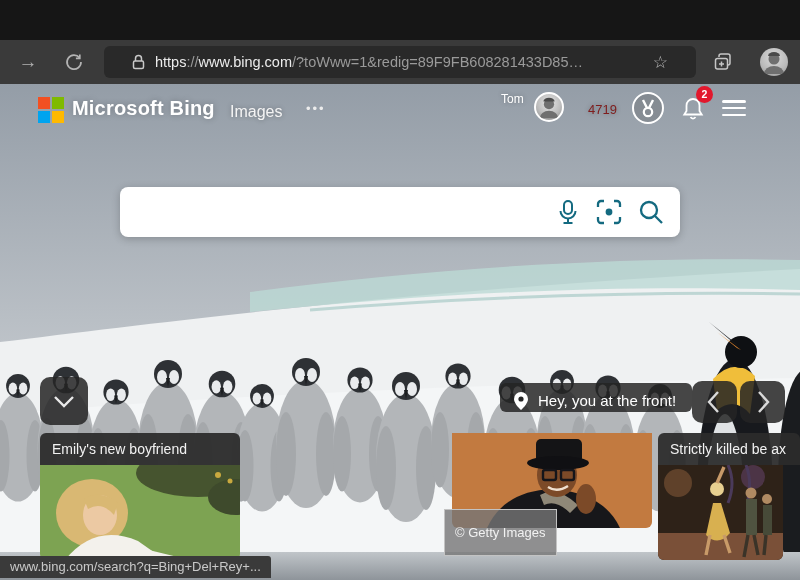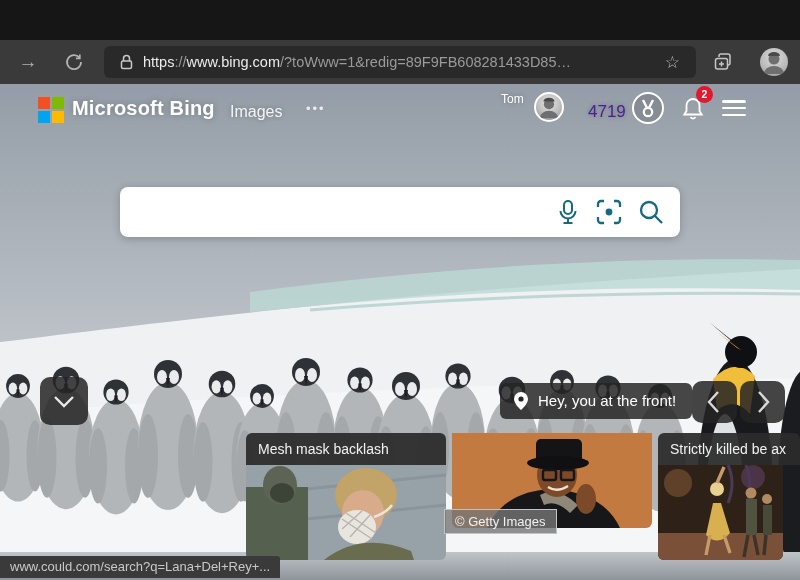--- a/index.html
+++ b/index.html
@@ -20,21 +20,21 @@
   .wc-min span { display:block; width:11px; height:2px; background:#eaeaea; }
   .wc-max span { display:block; width:12px; height:12px; border:1.5px solid #eaeaea; }
 
   .toolbar { position:absolute; left:0; top:40px; width:800px; height:44px; background:#3a3a3a;
     display:flex; align-items:center; }
   .nav-fwd { position:absolute; left:10px; top:0; width:36px; height:44px; color:#b3b3b3; font-size:19px;
     display:flex; align-items:center; justify-content:center; }
   .nav-refresh { position:absolute; left:56px; top:0; width:36px; height:44px;
     display:flex; align-items:center; justify-content:center; }
   .addressbar { position:absolute; left:104px; top:6px; width:592px; height:32px; background:#292929;
-    border-radius:6px; display:flex; align-items:center; padding:0 16px; }
+    border-radius:6px; display:flex; align-items:center; padding:0 28px; }
   .url { font-size:14.5px; white-space:nowrap; overflow:hidden; margin-left:10px; flex:1; }
   .u-bright { color:#ececec; } .u-dim { color:#9a9a9a; }
   .fav-star { color:#b8b8b8; font-size:17px; margin-left:8px; }
   .tb-collections { position:absolute; left:712px; top:11px; }
   .tb-avatar { position:absolute; left:760px; top:8px; width:28px; height:28px; border-radius:50%;
     background:radial-gradient(circle at 50% 35%, #dcdcdc 0%, #b9b9b9 60%, #8f8f8f 100%); overflow:hidden; }
 
   
   .page { position:absolute; left:0; top:84px; width:800px; height:496px; overflow:hidden; background:#aab1b8; }
   .bgsvg { position:absolute; left:0; top:0; }
@@ -43,52 +43,52 @@
   .ms-logo { position:absolute; left:38px; top:13px; width:26px; height:26px; display:grid;
     grid-template-columns:12px 12px; grid-template-rows:12px 12px; gap:2px; }
   .ms-logo i { display:block; }
   .brand { position:absolute; left:72px; top:13px; font-size:20px; font-weight:600; color:#ffffff;
     text-shadow:0 0 6px rgba(0,0,0,.25); letter-spacing:.2px; }
   .nav-images { position:absolute; left:230px; top:19px; font-size:16px; color:#f4f4f4; text-shadow:0 0 5px rgba(0,0,0,.3); }
   .nav-more { position:absolute; left:306px; top:17px; font-size:13px; color:#ececec; letter-spacing:2px; }
   .user-name { position:absolute; left:501px; top:8px; font-size:12px; color:#fff; text-shadow:0 0 5px rgba(0,0,0,.3); }
   .user-avatar { position:absolute; left:534px; top:8px; width:30px; height:30px; border-radius:50%;
     border:2px solid #fff; background:radial-gradient(circle at 50% 35%, #e6e6e6 0%, #bdbdbd 55%, #8a8a8a 100%); overflow:hidden; }
-  .points { position:absolute; left:588px; top:18px; font-size:17px; color:#4c1d95; text-shadow:0 0 5px rgba(0,0,0,.3); }
+  .points { position:absolute; left:588px; top:18px; font-size:13px; color:#7f1d1d; text-shadow:0 0 5px rgba(0,0,0,.3); }
   .medal { position:absolute; left:631px; top:7px; }
   .bell { position:absolute; left:682px; top:13px; }
   .badge { position:absolute; left:696px; top:2px; width:17px; height:17px; border-radius:50%;
     background:#e2182d; color:#fff; font-size:10.5px; font-weight:700; text-align:center; line-height:17px; }
   .hamburger { position:absolute; left:722px; top:16px; width:24px; height:16px;
     display:flex; flex-direction:column; justify-content:space-between; }
   .hamburger i { display:block; height:2.5px; background:#fff; border-radius:2px; }
 
   .searchbar { position:absolute; left:120px; top:103px; width:560px; height:50px; background:#fff;
     border-radius:8px; box-shadow:0 2px 8px rgba(0,0,0,.22); display:flex; align-items:center; padding:0 16px; }
   .searchbar input { flex:1; border:none; outline:none; font-size:16px; background:transparent;
     font-family:inherit; color:#222; }
   .sicons { display:flex; align-items:center; gap:16px; }
 
   .expand-btn { position:absolute; left:40px; top:293px; width:48px; height:48px;
     background:rgba(36,36,36,.85); border-radius:10px; }
-  .caption { position:absolute; left:500px; top:299px; height:36px; background:rgba(36,36,36,.84);
+  .caption { position:absolute; left:500px; top:299px; height:29px; background:rgba(36,36,36,.84);
     border-radius:6px; color:#fff; font-size:15px; line-height:36px; padding:0 16px 0 38px; white-space:nowrap; }
   .caption svg { position:absolute; left:12px; top:8px; }
   .car-btn { position:absolute; top:297px; width:45px; height:42px; background:rgba(36,36,36,.85); border-radius:10px; }
   .car-prev { left:692px; } .car-next { left:740px; }
 
   .card { position:absolute; top:349px; width:200px; }
   .card-title { height:32px; background:rgba(44,44,44,.94); color:#f2f2f2; font-size:14px;
     line-height:32px; padding:0 12px; border-radius:6px 6px 0 0; white-space:nowrap; overflow:hidden; }
   .card-img { height:95px; border-radius:0 0 6px 6px; overflow:hidden; }
   .c1 { left:40px; } .c2 { left:246px; } .c3 { left:452px; } .c4 { left:658px; width:142px; }
   .c4 .card-img { width:125px; }
 
   .getty { position:absolute; left:444px; top:425px; background:rgba(118,118,118,.8);
-    border:1px solid #c3c3c3; color:#f2f2f2; font-size:13px; padding:4px 10px; }
+    border:1px solid #c3c3c3; color:#f2f2f2; font-size:13px; padding:15px 10px; }
 
   .statusbar { position:absolute; left:0; top:472px; height:22px; background:#3a3a3a;
     color:#c9c9c9; font-size:13px; line-height:22px; padding:0 10px; border-top-right-radius:3px; white-space:nowrap; }
 </style>
 </head>
 <body>
 
 <div class="win">
 
 
@@ -259,39 +259,38 @@
       <svg width="45" height="42" viewBox="0 0 45 42">
         <polyline points="26,11 17,21 26,31" fill="none" stroke="#d9d9d9" stroke-width="2.4"></polyline>
       </svg>
     </div>
     <div class="car-btn car-next">
       <svg width="45" height="42" viewBox="0 0 45 42">
         <polyline points="19,11 28,21 19,31" fill="none" stroke="#d9d9d9" stroke-width="2.4"></polyline>
       </svg>
     </div>
 
-
-    <div class="card c2">
-      <div class="card-title">Mesh mask backlash</div>
+    <div class="card c1">
+      <div class="card-title">Emily's new boyfriend</div>
       <div class="card-img">
         <svg width="200" height="95" viewBox="0 0 200 95">
-          <rect width="200" height="95" fill="#97a1a8"></rect>
-          <path d="M0 30 L200 10 M0 60 L200 40" stroke="#7d8790" stroke-width="3" opacity=".5"></path>
-          <rect x="0" y="22" width="62" height="73" fill="#55604e"></rect>
-          <ellipse cx="34" cy="20" rx="17" ry="19" fill="#5d6456"></ellipse>
-          <ellipse cx="36" cy="28" rx="12" ry="10" fill="#3c4438"></ellipse>
-          <ellipse cx="120" cy="30" rx="31" ry="27" fill="#c2a368"></ellipse>
-          <ellipse cx="117" cy="48" rx="21" ry="23" fill="#d8ab8a"></ellipse>
-          <ellipse cx="111" cy="62" rx="19" ry="17" fill="#e8e5de"></ellipse>
-          <path d="M96 54 L126 74 M100 48 L130 68 M104 72 L124 50 M96 64 L116 46" stroke="#b8b4aa" stroke-width="1.4"></path>
-          <path d="M128 52 Q140 48 146 40" stroke="#e8e5de" stroke-width="2.5" fill="none"></path>
-          <path d="M78 95 Q115 66 165 86 L168 95 Z" fill="#6a6c50"></path>
-        </svg>
-      </div>
-    </div>
+          <rect width="200" height="95" fill="#7da352"></rect>
+          <ellipse cx="158" cy="8" rx="62" ry="24" fill="#46542f"></ellipse>
+          <ellipse cx="196" cy="32" rx="28" ry="18" fill="#3e4a2c"></ellipse>
+          <circle cx="178" cy="10" r="3" fill="#c9a93f"></circle>
+            <circle cx="190" cy="16" r="2.5" fill="#c9a93f"></circle>
+          <ellipse cx="52" cy="48" rx="36" ry="34" fill="#d9b873"></ellipse>
+          <ellipse cx="60" cy="50" rx="17" ry="20" fill="#ecc9a3"></ellipse>
+          <path d="M44 34 Q60 24 78 38 L74 50 Q62 36 48 44 Z" fill="#d9b873"></path>
+          <path d="M25 95 Q55 58 98 76 L125 95 Z" fill="#f3f1ec"></path>
+          <path d="M80 78 L150 95 L110 95 Q85 88 78 82 Z" fill="#f3f1ec"></path>
+        </svg>
+      </div>
+    </div>
+
 
     <div class="card c3">
       <div class="card-img">
         <svg width="200" height="95" viewBox="0 0 200 95">
           <rect width="200" height="95" fill="#c27a40"></rect>
           <path d="M35 95 Q52 58 100 56 Q152 60 168 95 Z" fill="#17171a"></path>
           <path d="M88 62 Q105 52 126 72 L118 80 Q104 66 92 72 Z" fill="#8f8878"></path>
           <ellipse cx="105" cy="42" rx="20" ry="22" fill="#7c4a28"></ellipse>
           <ellipse cx="134" cy="66" rx="10" ry="15" fill="#7c4a28"></ellipse>
           <rect x="84" y="6" width="46" height="24" rx="5" fill="#141416"></rect>
@@ -320,15 +319,15 @@
           <circle cx="93" cy="28" r="5.5" fill="#b08a62"></circle>
           <rect x="105" y="40" width="9" height="30" fill="#474a38"></rect>
           <circle cx="109" cy="34" r="5" fill="#b08a62"></circle>
           <path d="M90 70 L86 92 M96 70 L100 90 M108 70 L106 90" stroke="#3a3328" stroke-width="3.4"></path>
         </svg>
       </div>
     </div>
 
     <div class="getty">© Getty Images</div>
 
-    <div class="statusbar">www.could.com/search?q=Lana+Del+Rey+...</div>
+    <div class="statusbar">www.bing.com/search?q=Bing+Del+Rey+...</div>
   </div>
 </div>
 
 </body></html>

